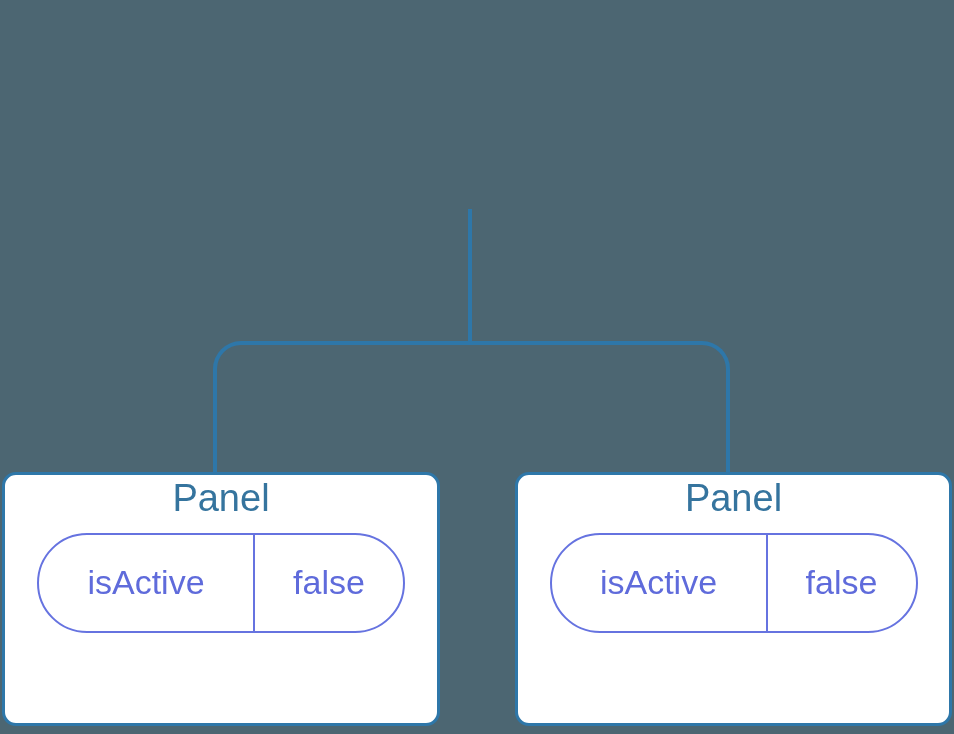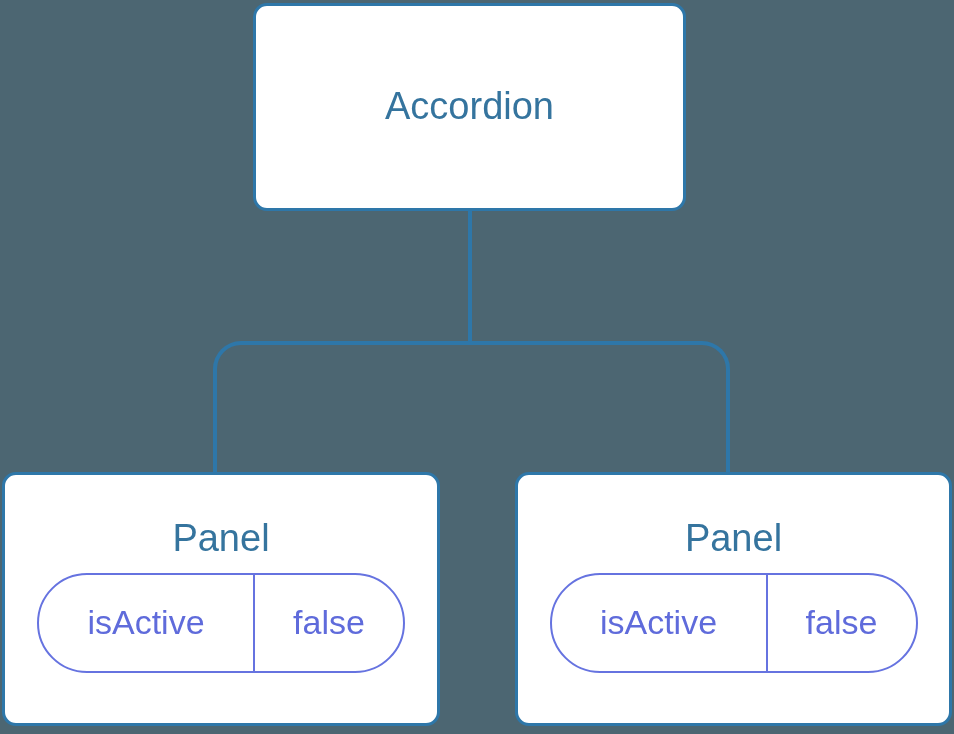--- a/index.html
+++ b/index.html
@@ -52,21 +52,20 @@
     align-items: center;
     justify-content: center;
   }
   .node-panel {
     top: 472px;
     width: 438px;
     height: 254px;
     display: flex;
     flex-direction: column;
     align-items: center;
-    padding-top: 40px;
   }
   .node-panel-left  { left: 2px; }
   .node-panel-right { left: 515px; width: 437px; }
   .node-label {
     font-size: 38px;
     font-weight: 500;
     color: #35749E;
     line-height: 1.25;
   }
   
@@ -99,23 +98,20 @@
   }
 </style>
 </head>
 <body>
 
 <div class="canvas">
 
   <div class="stem"></div>
   <div class="bracket"></div>
 
-  <div class="node node-root">
-    <span class="node-label">Accordion</span>
-  </div>
 
   <div class="node node-panel node-panel-left">
     <div class="node-label">Panel</div>
     <div class="pill">
       <div class="pill-cell pill-name">isActive</div>
       <div class="pill-cell pill-value">false</div>
     </div>
   </div>
 
   <div class="node node-panel node-panel-right">

